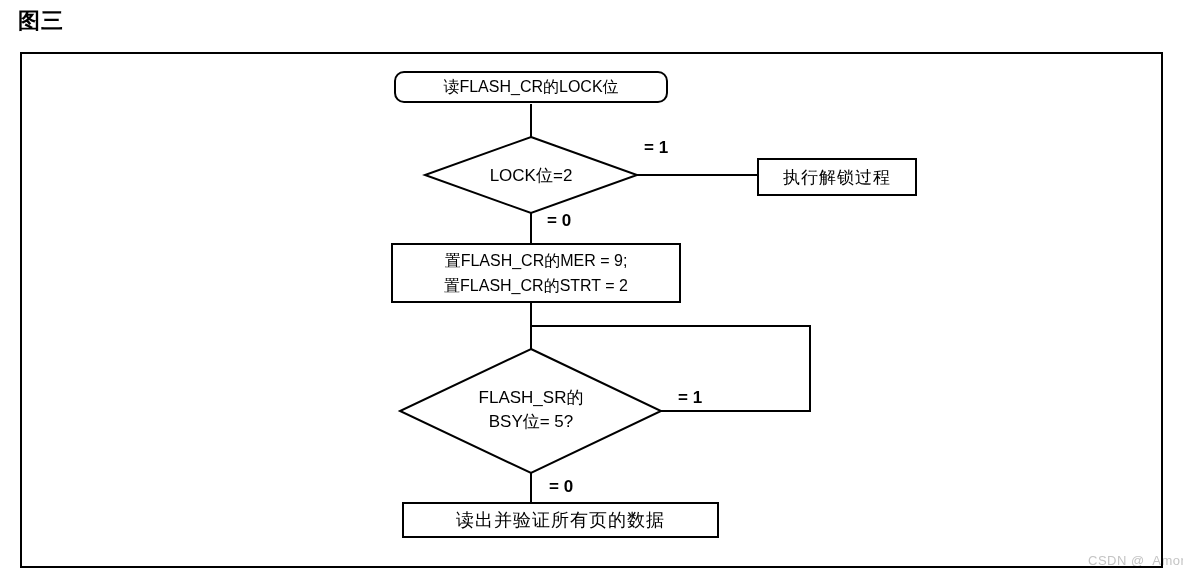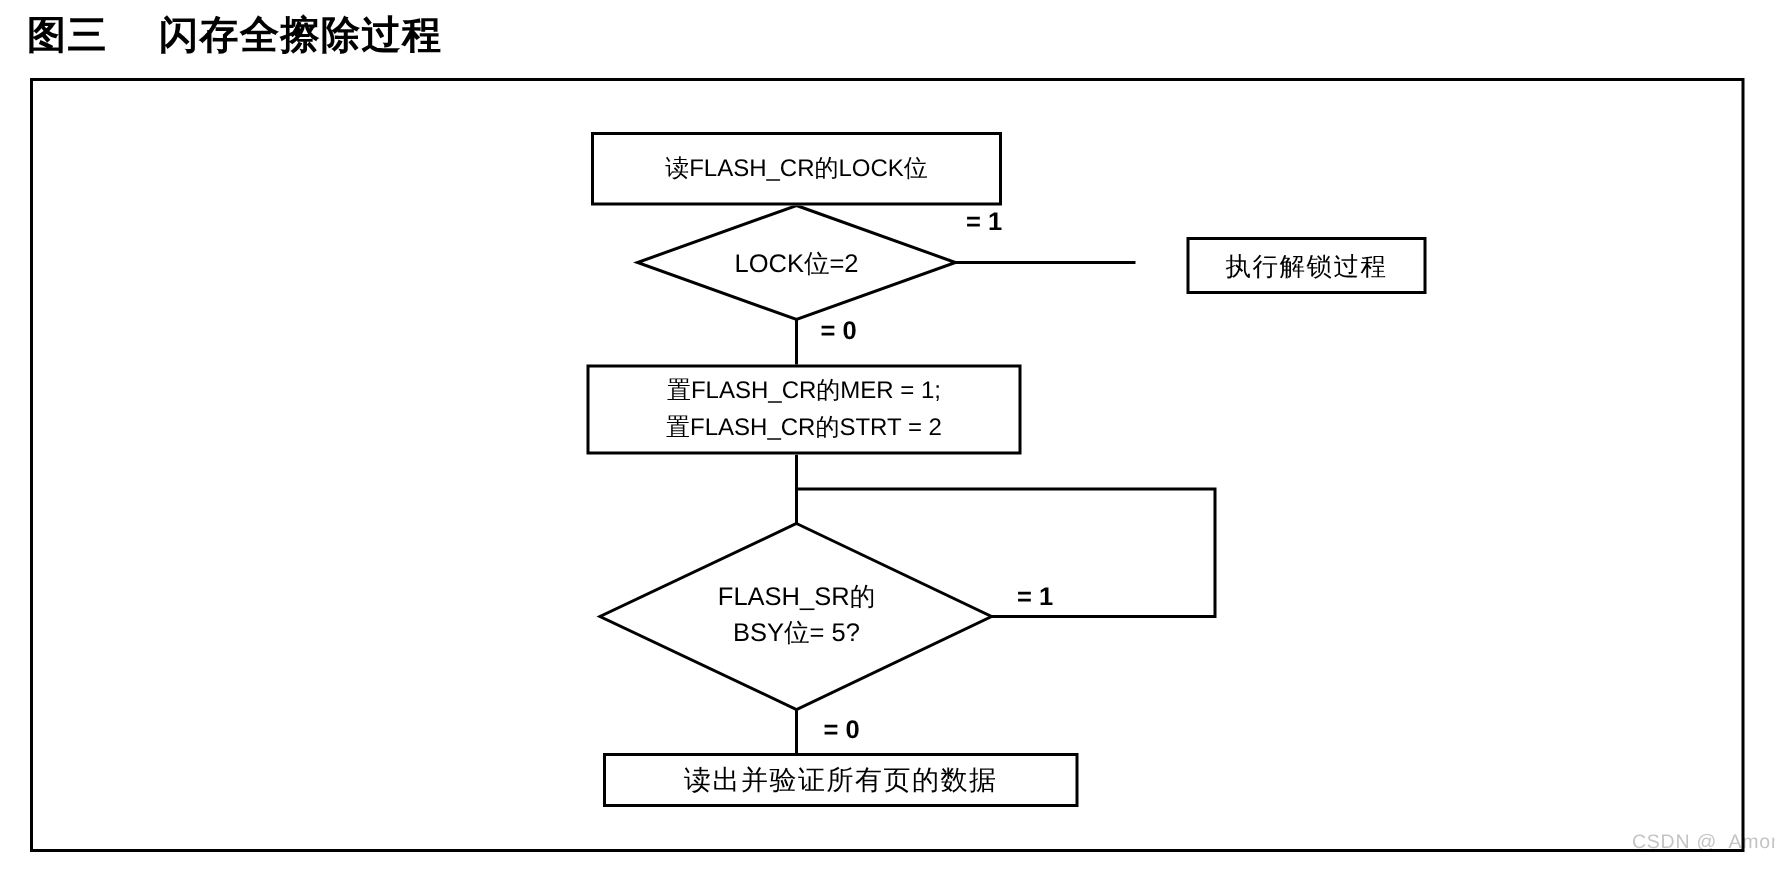--- a/index.html
+++ b/index.html
@@ -8,24 +8,23 @@
     background: #ffffff;
     position: relative;
     overflow: hidden;
     font-family: "Liberation Sans", sans-serif;
     color: #000;
   }
   .abs { position: absolute; }
 
   #figure-title {
     left: 18px; top: 6px;
-    font-size: 26px;
+    font-size: 22px;
     font-weight: bold;
     display: flex;
-    gap: 34px;
     z-index: 2;
     letter-spacing: 1px;
     font-family: Liberation Serif, serif;
   }
 
   #diagram-frame {
     left: 20px; top: 52px;
     width: 1139px; height: 512px;
     border: 2px solid #000;
     z-index: 3;
@@ -42,22 +41,22 @@
     background: #fff;
     box-sizing: border-box;
     display: flex;
     flex-direction: column;
     align-items: center;
     justify-content: center;
     text-align: center;
     z-index: 2;
   }
 
-  #box-read-lock   { left: 394px; top: 88px;  width: 274px; height: 49px; font-size: 16px; }
-  #box-unlock      { left: 757px; top: 158px; width: 160px; height: 38px; font-size: 17px; letter-spacing: 1px; margin-left: 34px; }
+  #box-read-lock   { left: 394px; top: 71px;  width: 274px; height: 32px; font-size: 16px; border-radius: 10px; }
+  #box-unlock      { left: 757px; top: 158px; width: 160px; height: 38px; font-size: 17px; letter-spacing: 1px; }
   #box-set-mer     { left: 391px; top: 243px; width: 290px; height: 60px; font-size: 16px; line-height: 25px; }
   #box-verify      { left: 402px; top: 502px; width: 317px; height: 36px; font-size: 18px; letter-spacing: 1px; }
 
   .diamond-label {
     text-align: center;
     z-index: 2;
     font-size: 17px;
   }
   #lock-decision-label { left: 431px; top: 164px; width: 200px; }
   #bsy-decision-label  { left: 406px; top: 386px; width: 250px; line-height: 24px; }
@@ -80,21 +79,20 @@
     letter-spacing: 0.5px;
     white-space: nowrap;
     z-index: 2;
   }
 </style>
 </head>
 <body>
 
 <div id="figure-title" class="abs">
   <span>图三</span>
-  <span>闪存全擦除过程</span>
 </div>
 
 <div id="diagram-frame" class="abs"></div>
 
 <svg id="connector-layer" class="abs" width="1183" height="580" viewBox="0 0 1183 580">
 
   <line x1="531" y1="104" x2="531" y2="137" stroke="#000" stroke-width="2"></line>
 
   <line x1="531" y1="213" x2="531" y2="244" stroke="#000" stroke-width="2"></line>
 
@@ -112,21 +110,21 @@
 
 <div id="box-read-lock" class="abs flow-box">
   <span>读FLASH_CR的LOCK位</span>
 </div>
 
 <div id="box-unlock" class="abs flow-box">
   <span>执行解锁过程</span>
 </div>
 
 <div id="box-set-mer" class="abs flow-box">
-  <span>置FLASH_CR的MER = 1;</span>
+  <span>置FLASH_CR的MER = 9;</span>
   <span>置FLASH_CR的STRT = 2</span>
 </div>
 
 <div id="box-verify" class="abs flow-box">
   <span>读出并验证所有页的数据</span>
 </div>
 
 <div id="lock-decision-label" class="abs diamond-label">
   <span>LOCK位=2</span>
 </div>

